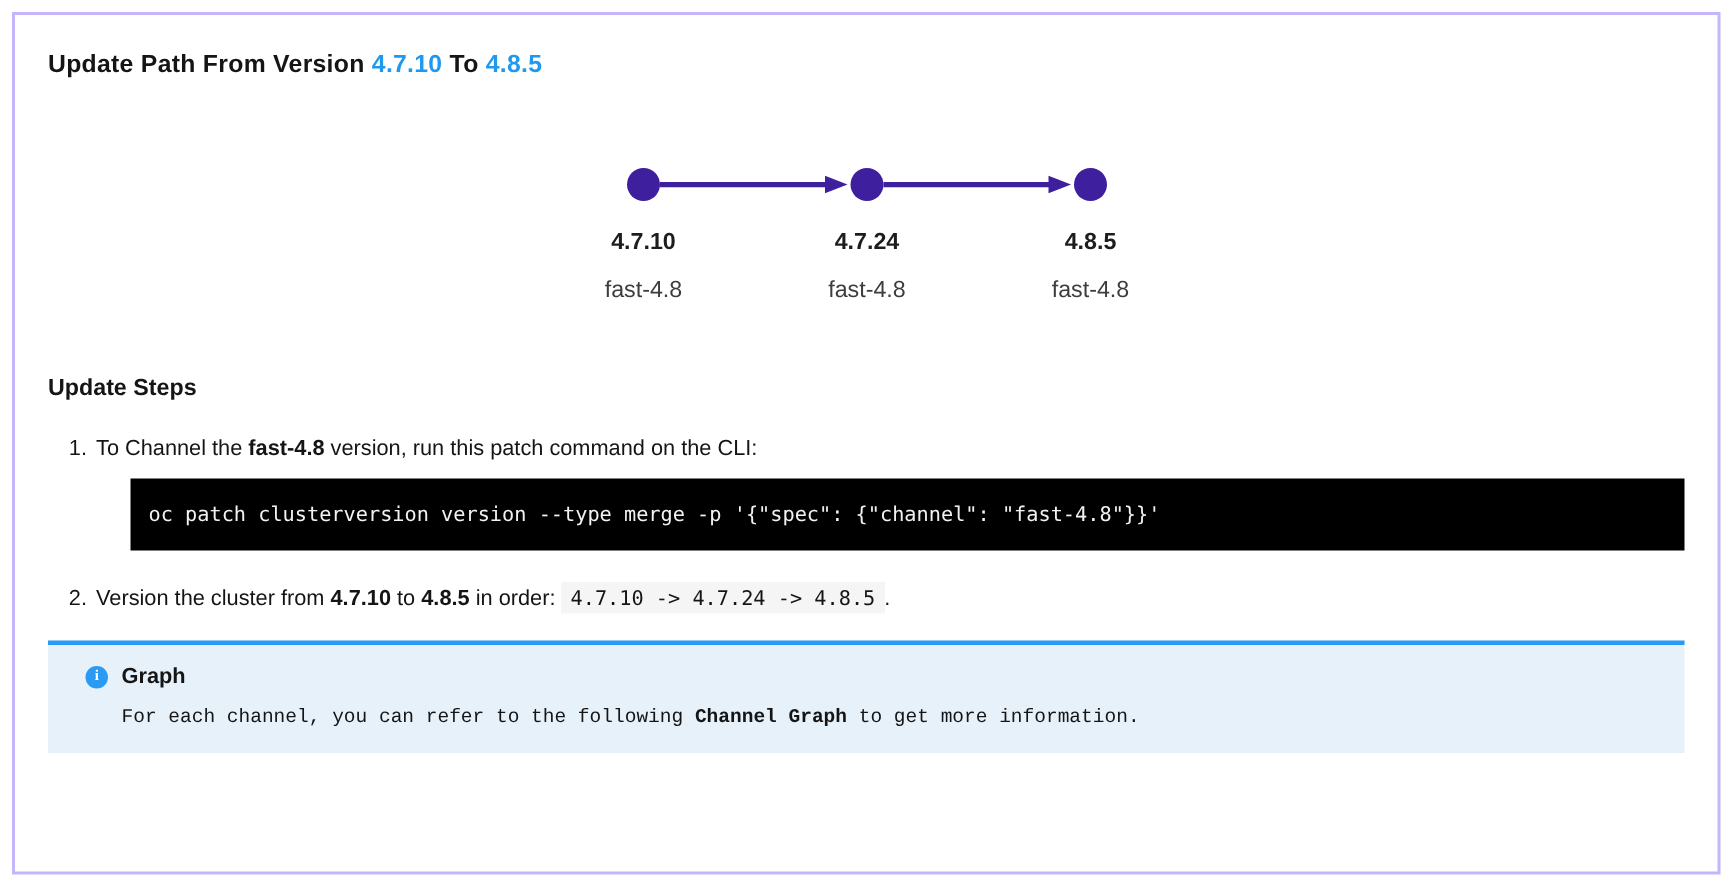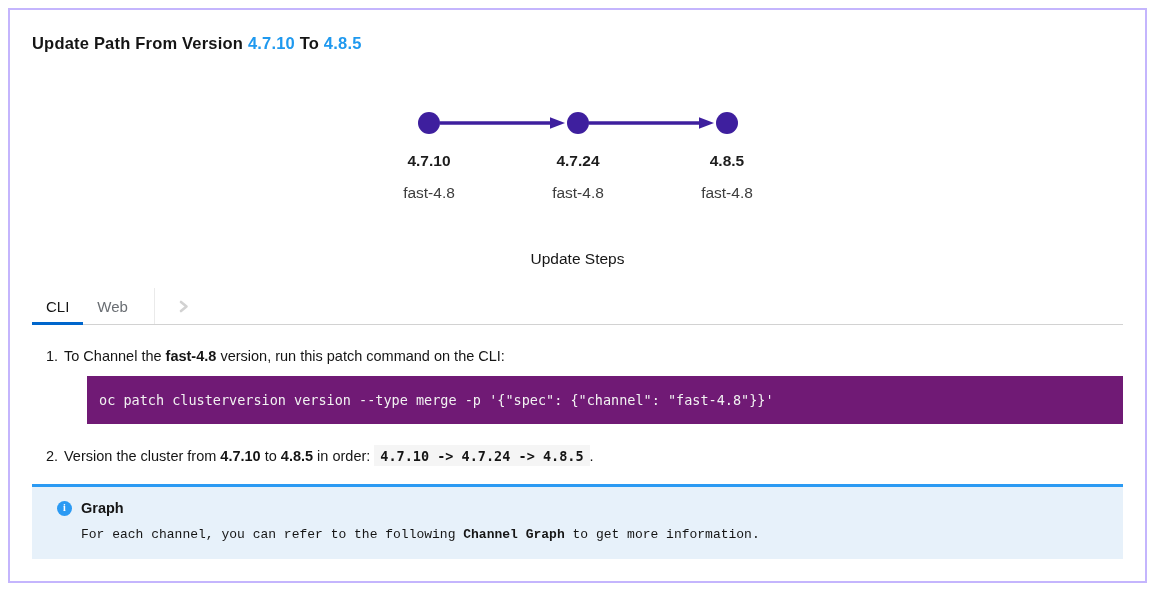--- a/index.html
+++ b/index.html
@@ -13,39 +13,39 @@
     padding:24px 22px;
   }
   
   .page-title { margin:0; font-size:16.5px; font-weight:700; color:#151515; letter-spacing:.2px; }
   .ver-link { color:#1f99ef; font-weight:700; text-decoration:none; }
   
   .graph-wrap { display:flex; justify-content:center; margin-top:50px; }
   .g-ver { font-family:"Liberation Sans",sans-serif; font-size:15.5px; font-weight:bold; fill:#1d1d1d; }
   .g-chan { font-family:"Liberation Sans",sans-serif; font-size:15.5px; fill:#3d3d3d; }
   
-  .steps-heading { margin:42px 0 0; font-size:15.5px; font-weight:400; color:#151515;text-align:center; }
+  .steps-heading { margin:42px 0 0; font-size:15.5px; font-weight:700; color:#151515; }
   
   .tabs { display:flex; align-items:stretch; margin-top:20px; height:36px; border-bottom:1px solid #d2d2d2; }
   .tab { position:relative; display:flex; align-items:center; padding:0 14px; font-size:15px; color:#6a6e73; cursor:pointer; }
   .tab.active { color:#151515; }
   .tab.active::after { content:""; position:absolute; left:0; right:0; bottom:-1px; height:3px; background:#0066cc; }
   .tab-scroll { border:none; background:none; border-left:1px solid #eaeaea; width:58px; margin-left:12px;
     display:flex; align-items:center; justify-content:center; cursor:default; }
   
   .steps-list { margin:22px 0 0; padding-left:30px; font-size:14.5px; color:#151515; line-height:1.35; }
   .steps-list li { padding-left:2px; }
   .steps-list li + li { margin-top:23px; }
   .codeblock {
-    margin:9px 0 0 23px; background:#701a75; color:#f2f2f2;
+    margin:9px 0 0 23px; background:#000000; color:#f2f2f2;
     font-family:"DejaVu Sans Mono", monospace; font-size:13.5px;
     padding:15px 12px; white-space:pre; overflow:hidden;
   }
   .inline-code {
-    font-family:"DejaVu Sans Mono", monospace; font-weight:700; font-size:13.5px;
+    font-family:"DejaVu Sans Mono", monospace; font-weight:400; font-size:13.5px;
     background:#f5f5f5; padding:3px 6px 2px;
   }
   b, strong { font-weight:700; }
   
   .note { margin-top:18px; background:#e7f1fa; border-top:3px solid #2b9af3; padding:13px 16px 17px 25px; }
   .note-head { display:flex; align-items:center; gap:9px; font-size:14.5px; font-weight:600; color:#151515; }
   .info-icon {
     width:15px; height:15px; border-radius:50%; background:#2b9af3; color:#fff; flex:0 0 15px;
     display:flex; align-items:center; justify-content:center;
     font-size:10px; font-weight:700; font-family:"Liberation Serif", serif; line-height:1;
@@ -80,33 +80,20 @@
       <text class="g-ver" x="339" y="63" text-anchor="middle">4.8.5</text>
 
       <text class="g-chan" x="41" y="95" text-anchor="middle">fast-4.8</text>
       <text class="g-chan" x="190" y="95" text-anchor="middle">fast-4.8</text>
       <text class="g-chan" x="339" y="95" text-anchor="middle">fast-4.8</text>
     </svg>
   </div>
 
   <h2 class="steps-heading">Update Steps</h2>
 
-  <div class="tabs">
-    <div class="tab active">
-        <span>CLI</span>
-      </div>
-    <div class="tab">
-        <span>Web</span>
-      </div>
-    <button class="tab-scroll">
-      <svg width="13" height="13" viewBox="0 0 13 13">
-        <polyline points="4,2 9.5,6.5 4,11" fill="none" stroke="#d2d2d2" stroke-width="2.6" stroke-linecap="round" stroke-linejoin="round"></polyline>
-      </svg>
-    </button>
-  </div>
 
   <ol class="steps-list">
     <li>
       <span>To Channel the </span><strong>fast-4.8</strong><span> version, run this patch command on the CLI:</span>
       <pre class="codeblock"><code>oc patch clusterversion version --type merge -p '{"spec": {"channel": "fast-4.8"}}'</code></pre>
     </li>
     <li>
       <span>Version the cluster from </span><strong>4.7.10</strong><span> to </span><strong>4.8.5</strong><span> in order: </span><code class="inline-code">4.7.10 -&gt; 4.7.24 -&gt; 4.8.5</code><span>.</span>
     </li>
   </ol>

